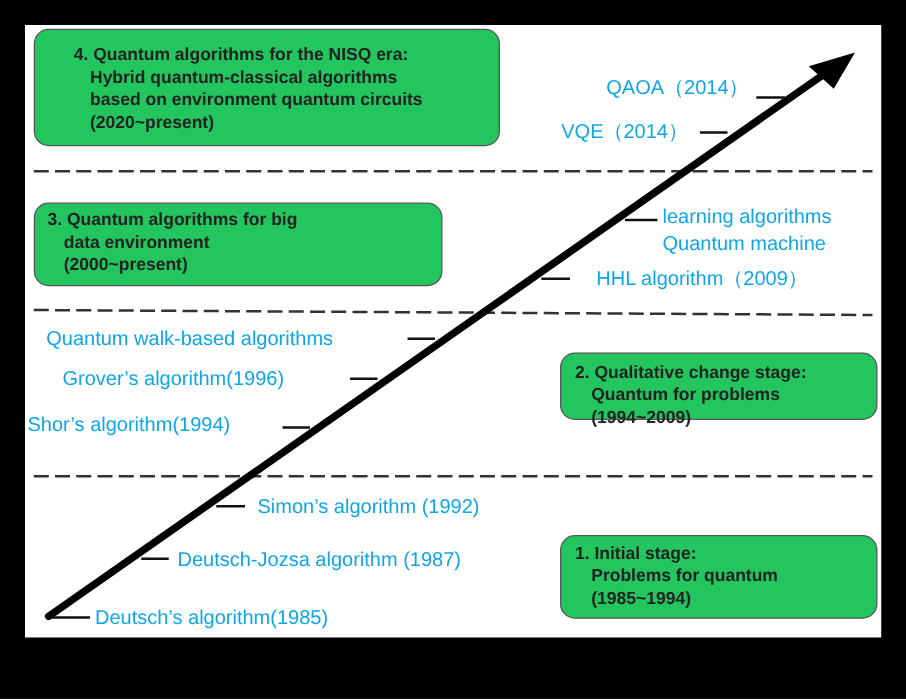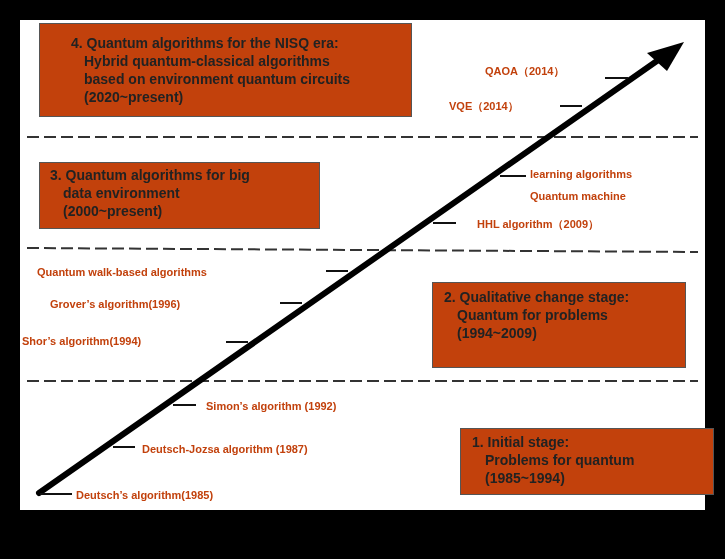--- a/index.html
+++ b/index.html
@@ -1,22 +1,22 @@
 <!DOCTYPE html>
 <html><head>
 <meta charset="utf-8">
 <style>
   html, body { margin: 0; padding: 0; background: #000; }
   body { width: 725px; height: 559px; position: relative; overflow: hidden; font-family: "Liberation Sans", "DejaVu Sans", sans-serif; }
   .panel { position: absolute; left: 20px; top: 20px; width: 685px; height: 490px; background: #fff; }
   svg.overlay { position: absolute; left: 0; top: 0; width: 725px; height: 559px; }
-  .box { position: absolute; border: 1.5px solid #555; border-radius: 0; background: #c2410c; box-sizing: border-box; color: #222; font-weight: bold; font-size: 14px; line-height: 18px; margin-left: 12px; }
+  .box { position: absolute; border: 1.5px solid #555; border-radius: 12px; background: #22c55e; box-sizing: border-box; color: #222; font-weight: bold; font-size: 14px; line-height: 18px; }
   .box .line { display: block; white-space: nowrap; }
   .box .indent { padding-left: 13px; }
-  .lbl { position: absolute; color: #c2410c; font-weight: bold; font-size: 11px; white-space: nowrap; line-height: 18px; }
+  .lbl { position: absolute; color: #0ea5e9; font-weight: normal; font-size: 16px; white-space: nowrap; line-height: 18px; }
 </style>
 </head>
 <body>
 
 <div class="panel"></div>
 
 <svg class="overlay" viewBox="0 0 725 559">
 
   <g stroke="#333" stroke-width="2" stroke-dasharray="12,5">
     <line x1="27" y1="137" x2="698" y2="137"></line>
@@ -43,27 +43,27 @@
   </g>
 </svg>
 
 <div class="box" style="left:27px; top:23px; width:373px; height:94px; padding:10px 0 0 31px;">
   <span class="line">4. Quantum algorithms for the NISQ era:</span>
   <span class="line indent">Hybrid quantum-classical algorithms</span>
   <span class="line indent">based on environment quantum circuits</span>
   <span class="line indent">(2020~present)</span>
 </div>
 
-<div class="box" style="left:27px; top:162px; width:281px; height:67px; padding:3px 0 0 10px;">
+<div class="box" style="left:27px; top:162px; width:327px; height:67px; padding:3px 0 0 10px;">
   <span class="line">3. Quantum algorithms for big</span>
   <span class="line indent">data environment</span>
   <span class="line indent">(2000~present)</span>
 </div>
 
-<div class="box" style="left:420px; top:282px; width:254px; height:86px; padding:5px 0 0 11px;">
+<div class="box" style="left:448px; top:282px; width:254px; height:54px; padding:5px 0 0 11px;">
   <span class="line">2. Qualitative change stage:</span>
   <span class="line indent">Quantum for problems</span>
   <span class="line indent">(1994~2009)</span>
 </div>
 
 <div class="box" style="left:448px; top:428px; width:254px; height:67px; padding:4px 0 0 11px;">
   <span class="line">1. Initial stage:</span>
   <span class="line indent">Problems for quantum</span>
   <span class="line indent">(1985~1994)</span>
 </div>

